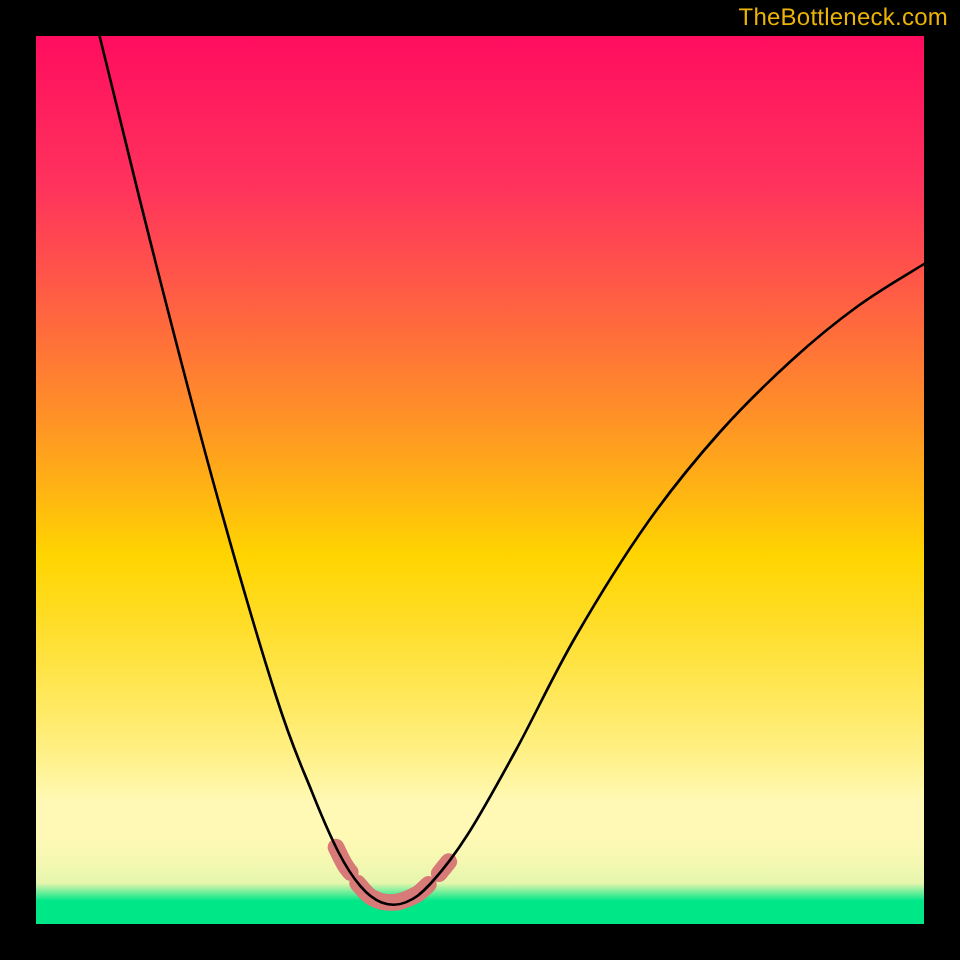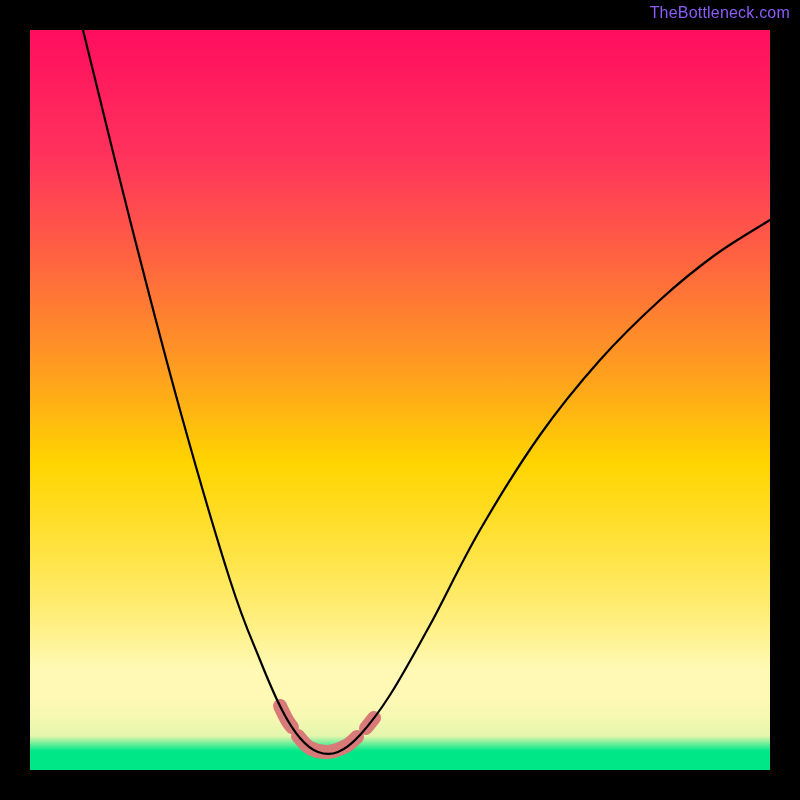--- a/index.html
+++ b/index.html
@@ -41,22 +41,22 @@
       rgb(255,116,55) 64.70%,
       rgb(255,83,74) 73.60%,
       rgb(255,51,92) 83.00%,
       rgb(255,13,95) 100.00%
     );
   }
   .watermark {
     position: absolute;
     top: 4px;
     right: 10px;
-    color: #8b5cf6;
-    font-size: 16px;
+    color: #eab308;
+    font-size: 20px;
     font-weight: 500;
     letter-spacing: 0.2px;
     user-select: none;
   }
   svg.curve {
     position: absolute;
     left: 0; top: 0;
     width: 740px;
     height: 740px;
     overflow: visible;

